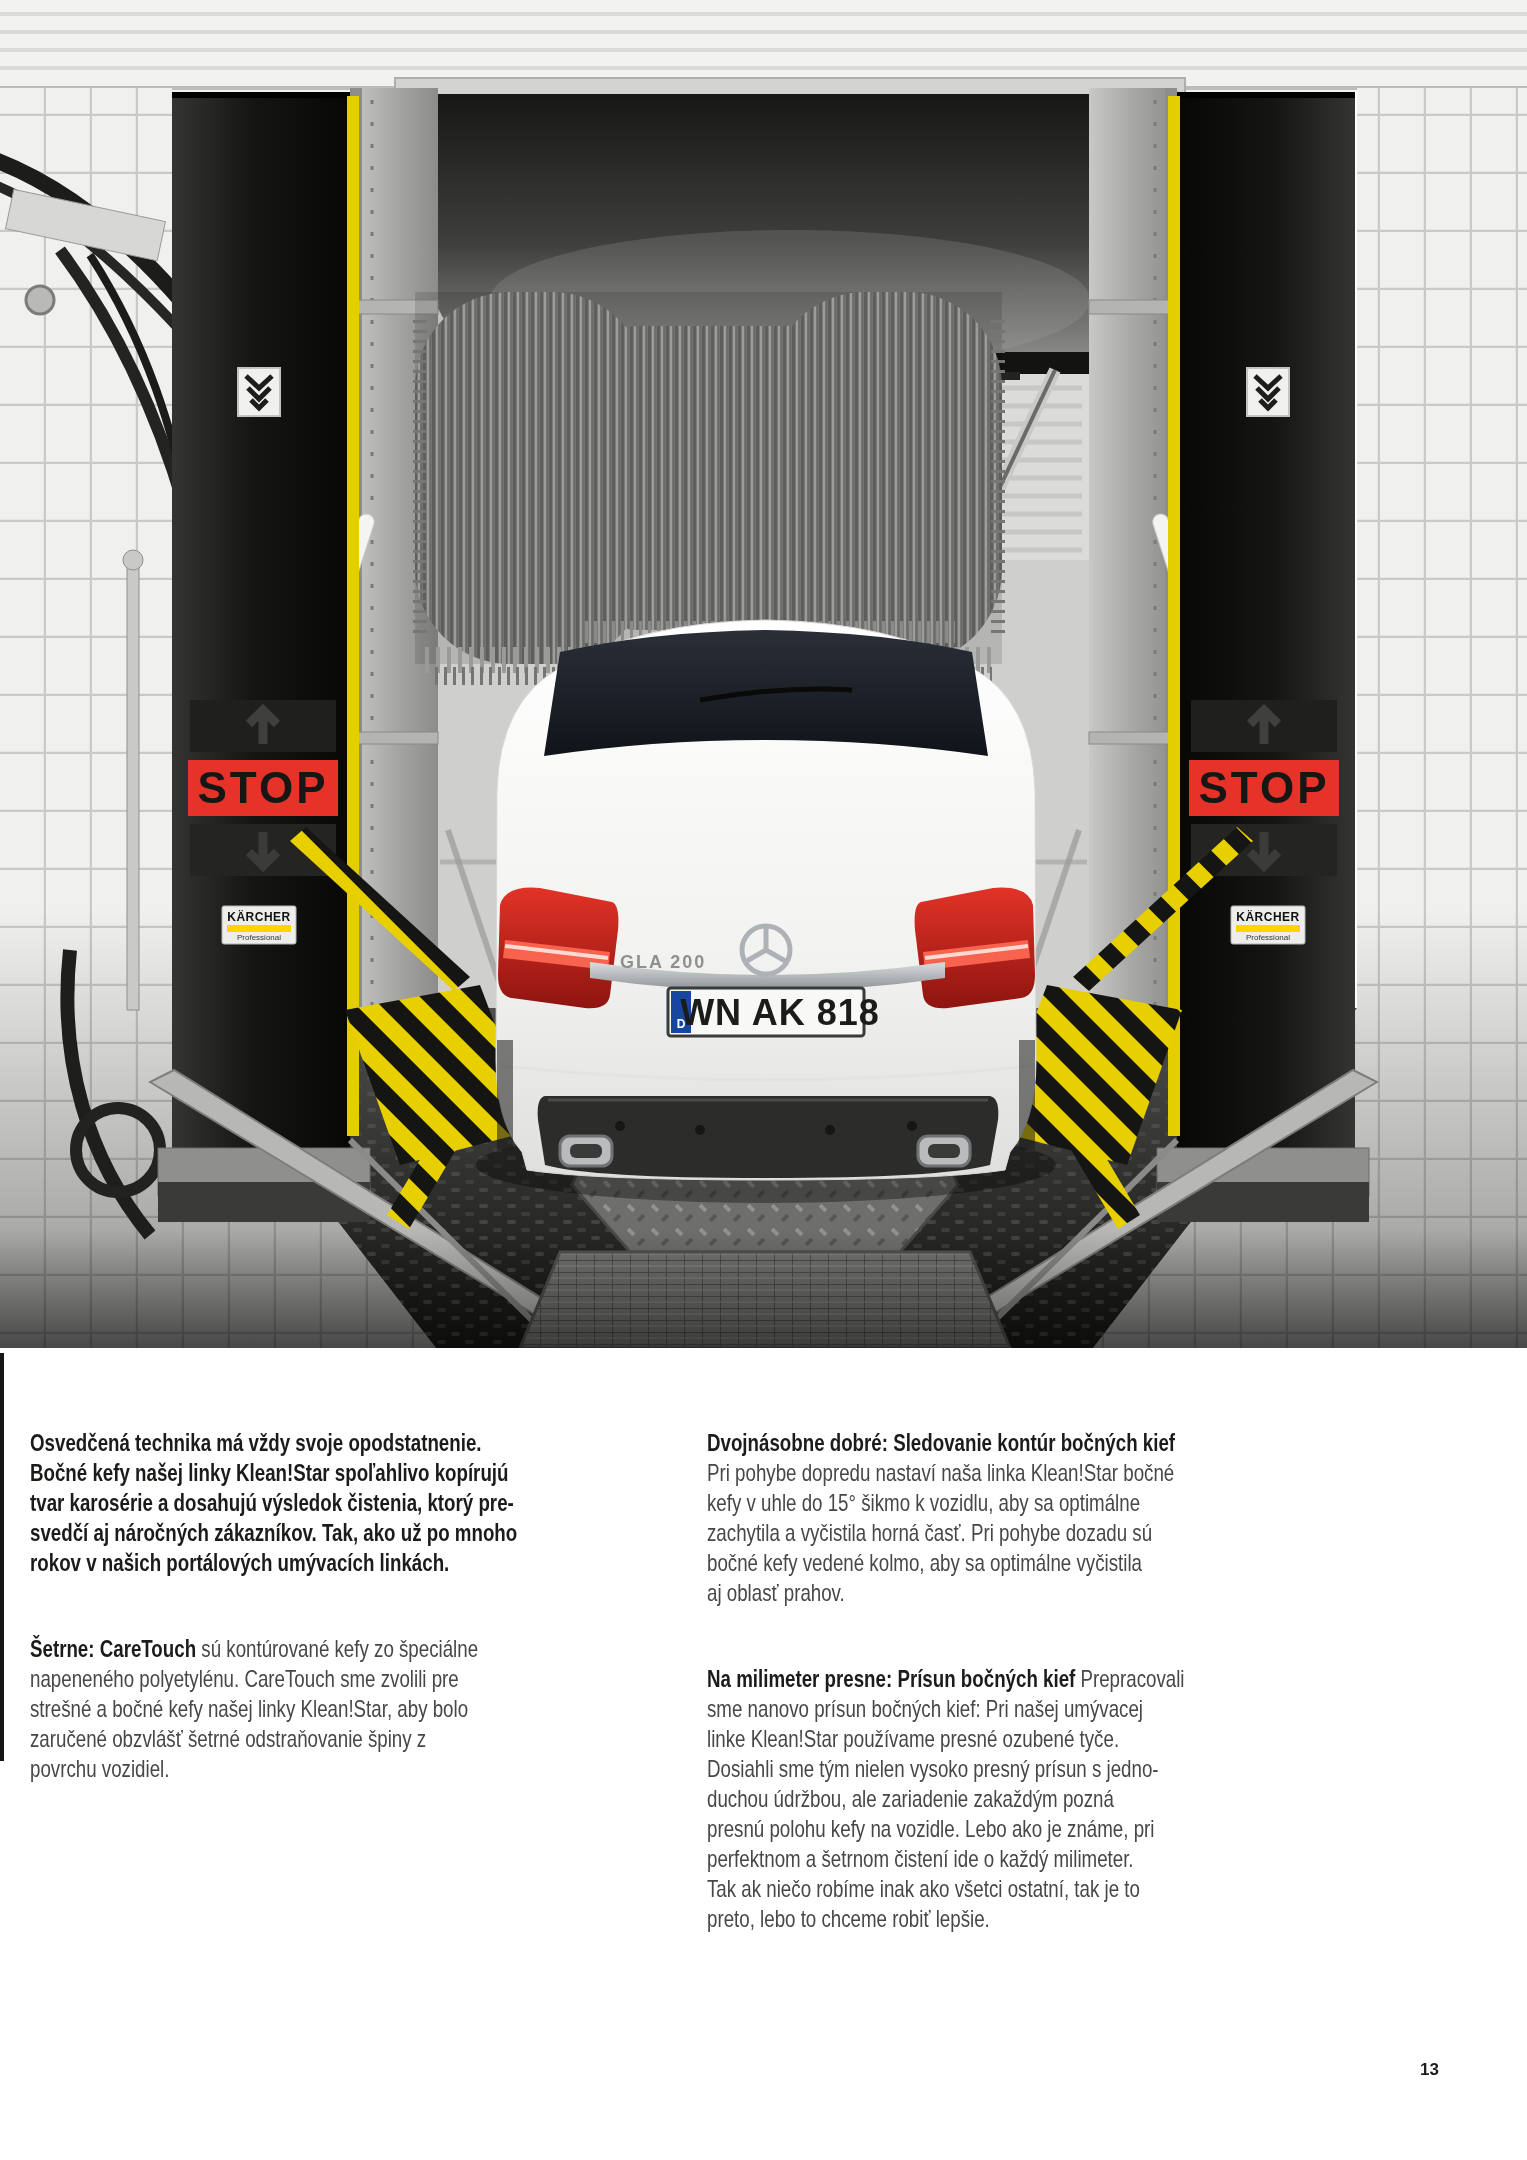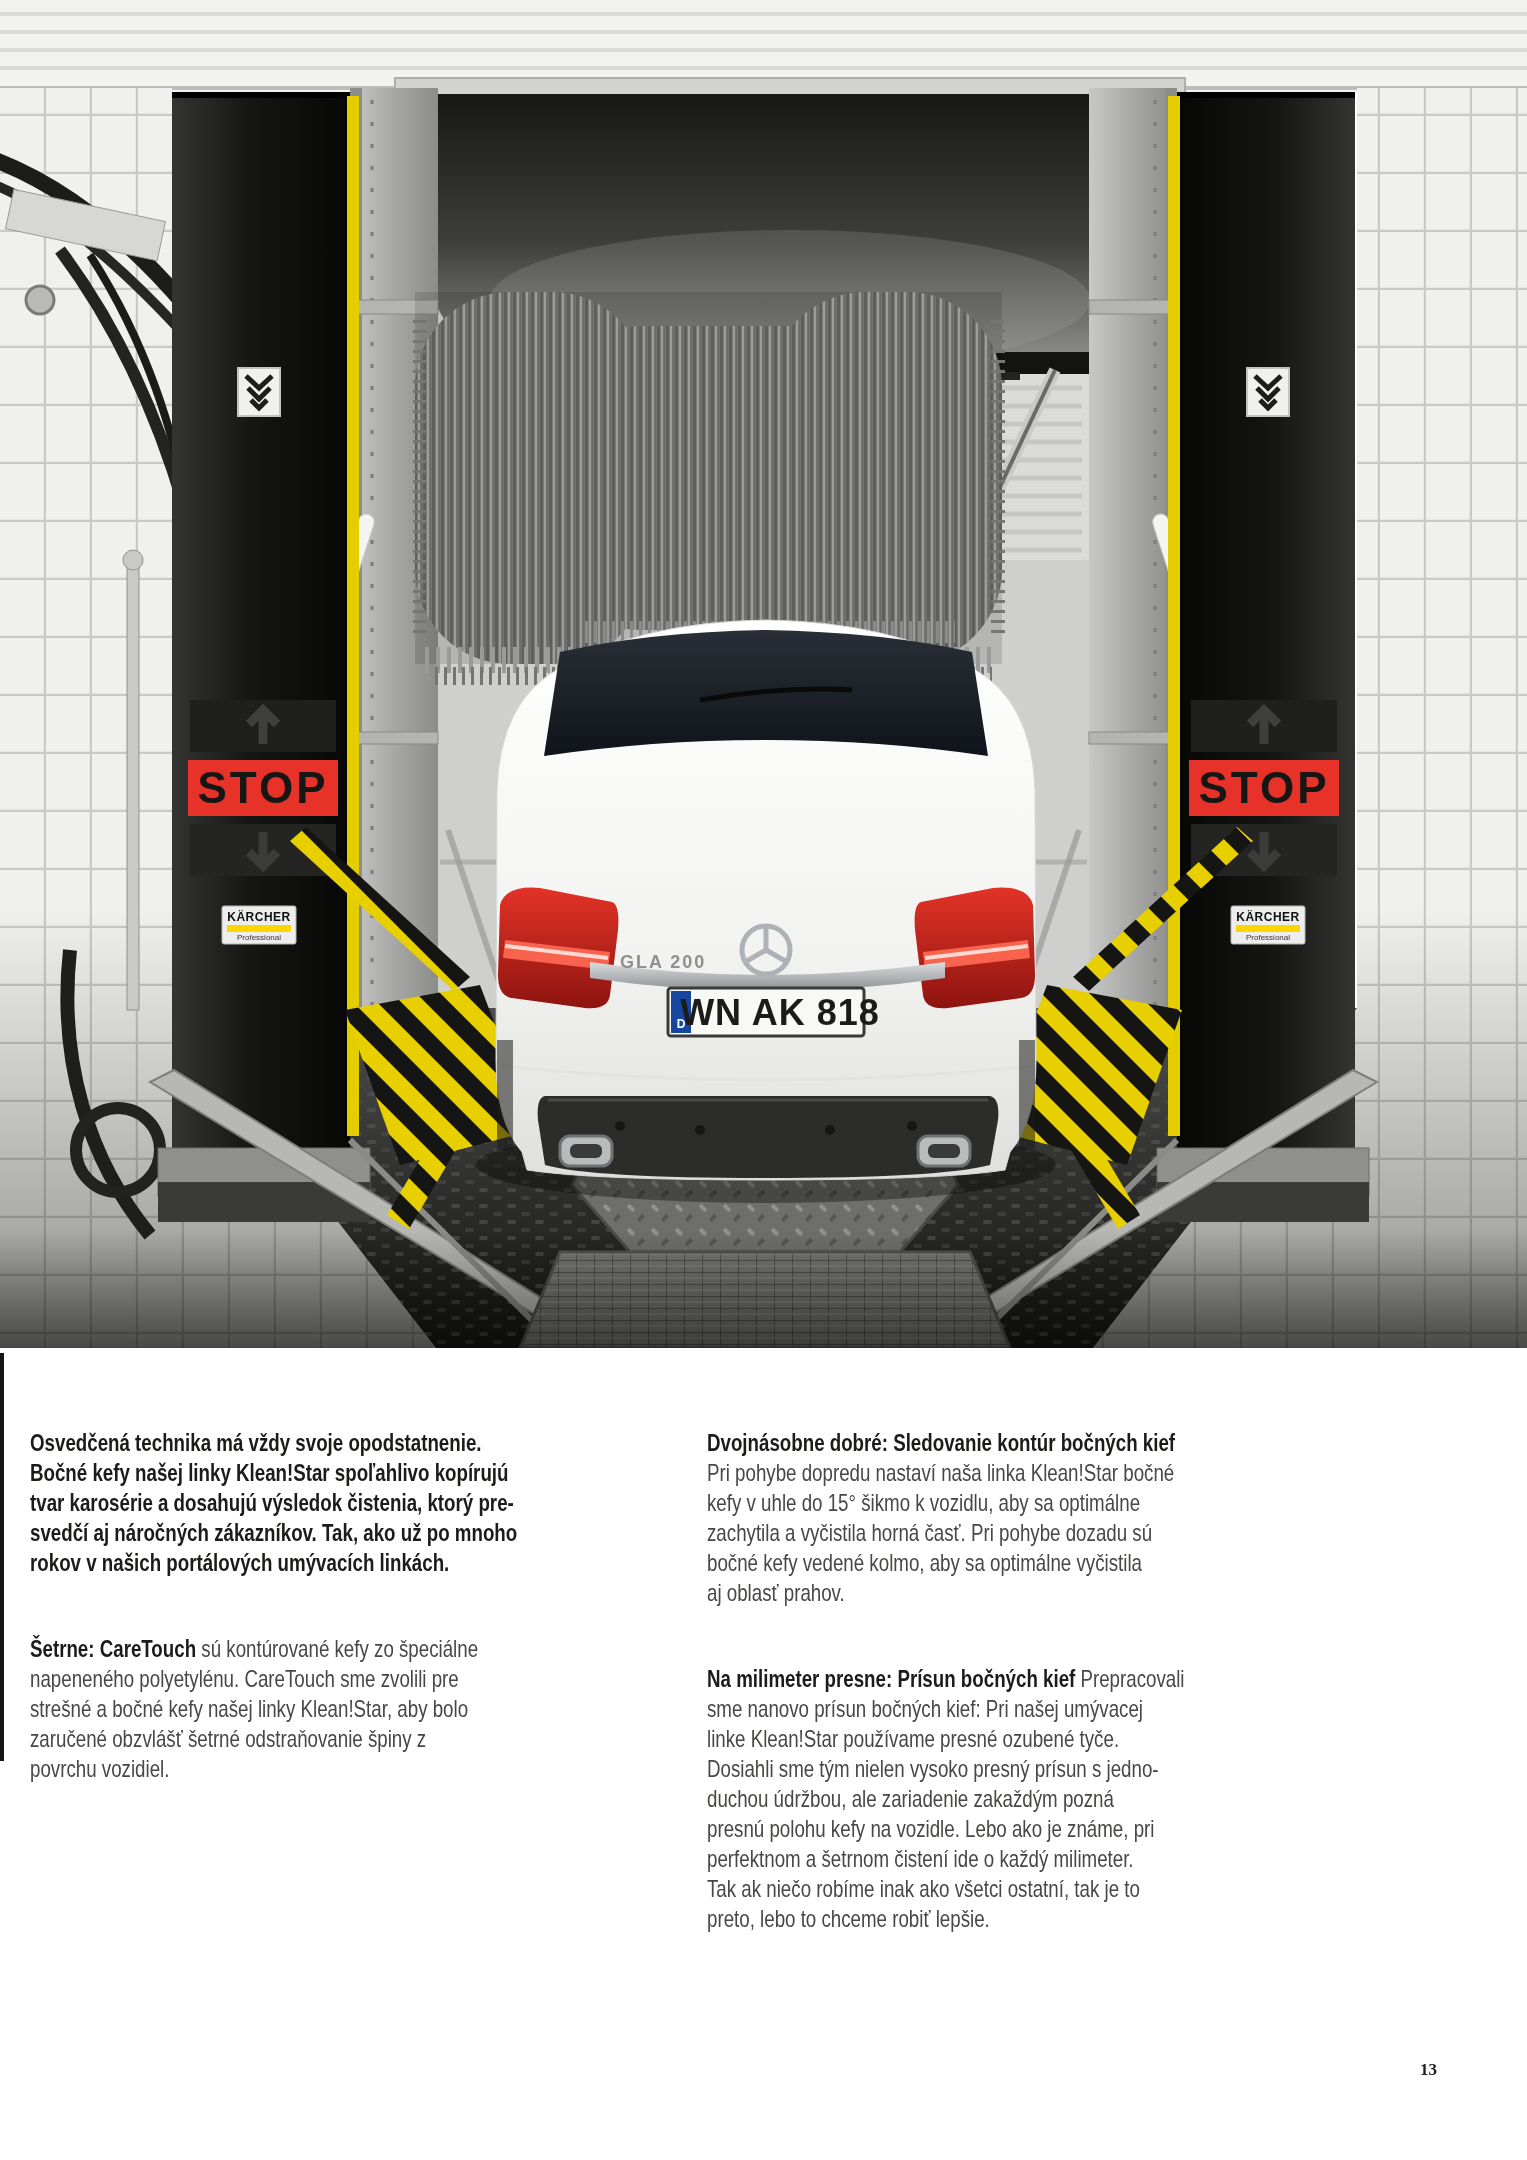--- a/index.html
+++ b/index.html
@@ -8,21 +8,21 @@
   .photo{position:absolute;left:0;top:0;width:1527px;height:1348px;display:block;}
   .edge-mark{position:absolute;left:0;top:1353px;width:4px;height:408px;background:#161614;}
   .col{position:absolute;top:1398px;width:640px;font-size:24px;line-height:30px;color:#474745;
        transform:scaleX(0.78);transform-origin:0 0;white-space:pre-line;}
   .col p{margin:0 0 26px 0;}
   .col .intro{font-weight:700;color:#1b1b19;}
   .col strong{font-weight:700;color:#1b1b19;}
   .col strong.block{display:block;}
   .col-left{left:30px;}
   .col-right{left:707px;}
-  .page-num{position:absolute;left:1420px;top:2060px;font-size:17px;font-weight:700;color:#1d1d1b;font-family:Liberation Serif, serif;}
+  .page-num{position:absolute;left:1420px;top:2060px;font-size:17px;font-weight:700;color:#1d1d1b;}
   svg text{font-family:"Liberation Sans",sans-serif;}
 </style>
 </head>
 <body>
 
 <div class="page">
 
   <svg class="photo" viewBox="0 0 1527 1348">
     <defs>
       <pattern id="tiles" width="46" height="58" patternUnits="userSpaceOnUse">

